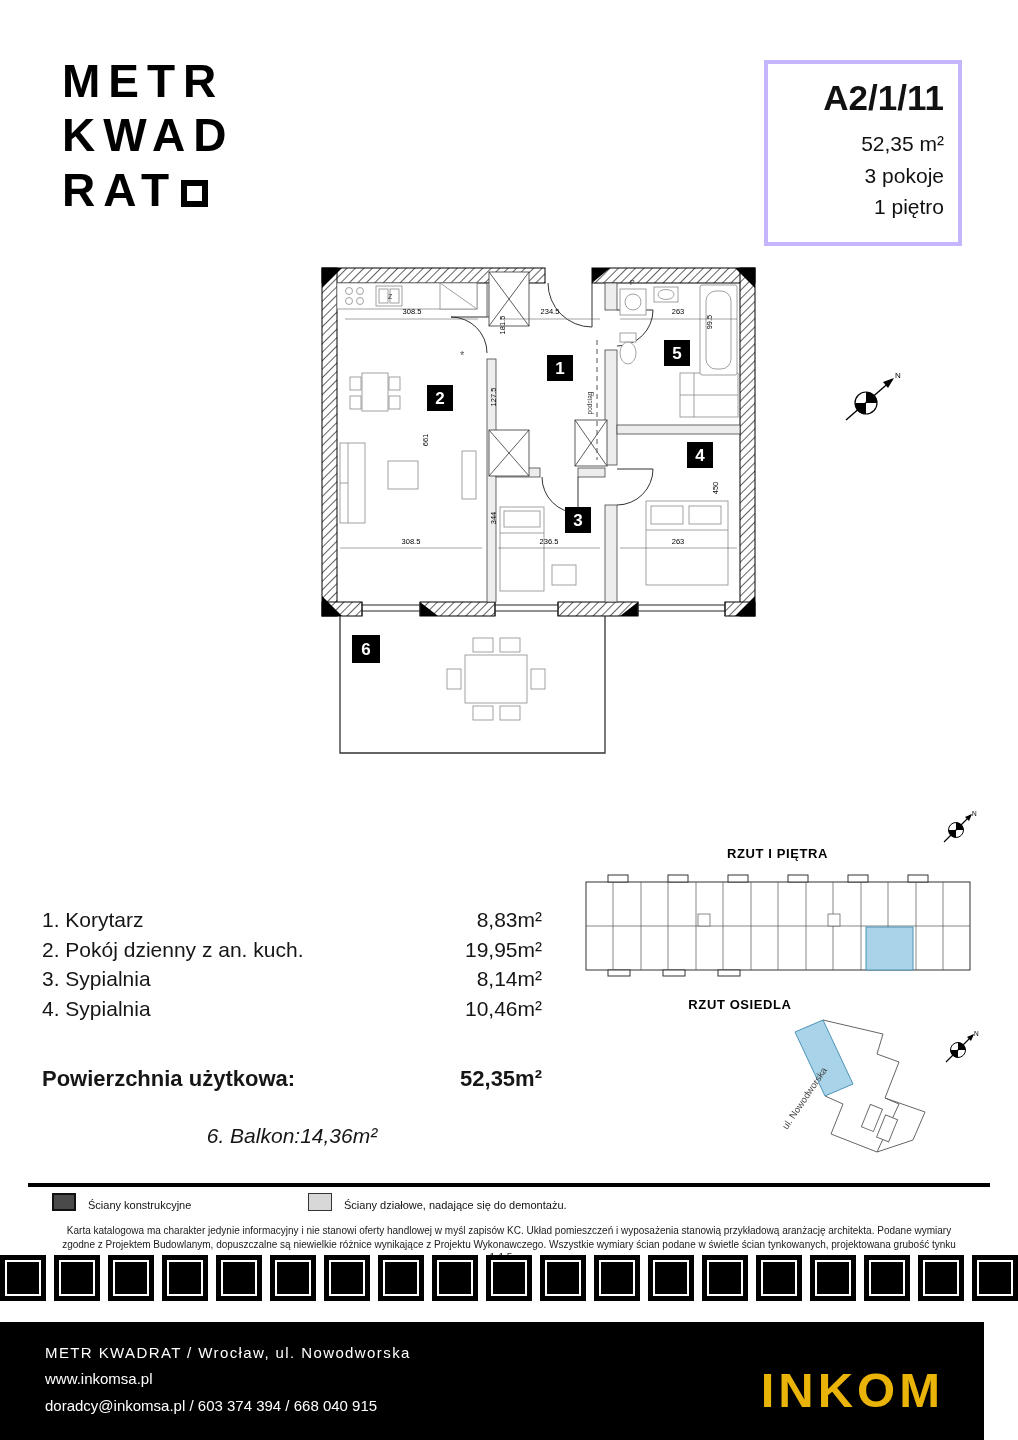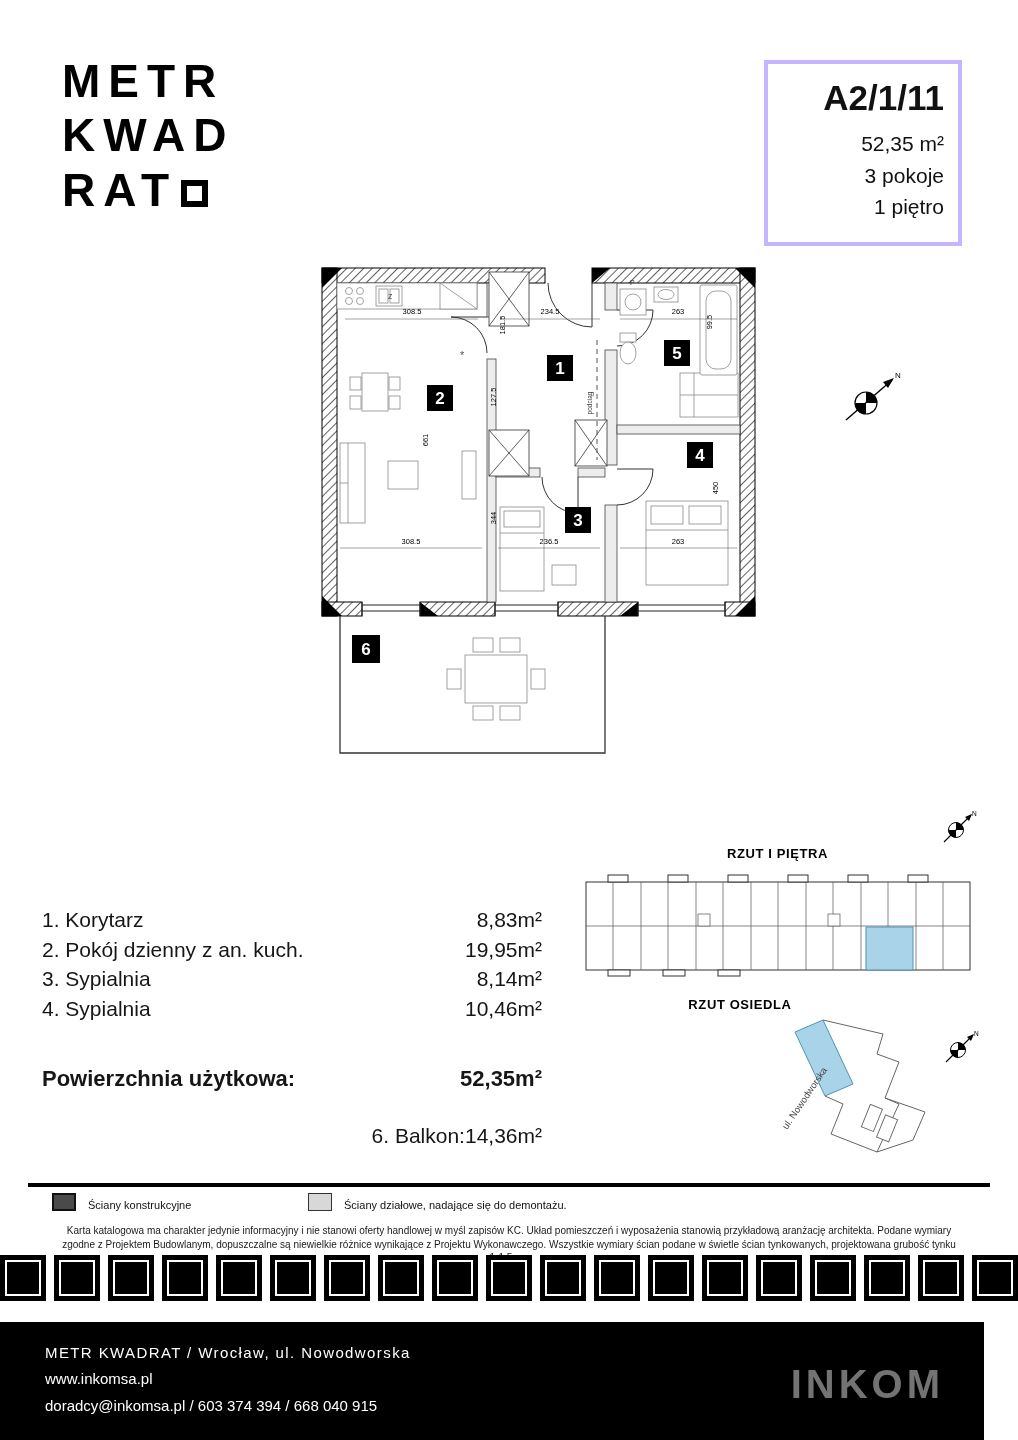--- a/index.html
+++ b/index.html
@@ -22,21 +22,21 @@
   .floor-plan{position:absolute;left:300px;top:255px;width:470px;height:515px;}
   .floor-plan text{font-family:"Liberation Sans",sans-serif;}
   .compass-big{position:absolute;left:838px;top:368px;width:64px;height:64px;}
   .compass-sm1{position:absolute;left:938px;top:808px;width:40px;height:40px;}
   .compass-sm2{position:absolute;left:940px;top:1028px;width:40px;height:40px;}
 
   
   .room-list{position:absolute;left:42px;top:905px;width:500px;font-size:21px;color:#161616;}
   .room-row{display:flex;justify-content:space-between;line-height:29.5px;}
   .total-row{display:flex;justify-content:space-between;margin-top:41px;font-weight:700;font-size:22px;line-height:30px;}
-  .balcony-row{display:flex;justify-content:flex-end;margin-top:27px;line-height:30px;}
+  .balcony-row{display:flex;justify-content:center;margin-top:27px;line-height:30px;font-style:italic;}
 
   
   .plan-title{position:absolute;font-weight:700;font-size:13px;letter-spacing:.6px;text-align:center;color:#000;}
   .floor-title{left:580px;top:846px;width:395px;}
   .estate-title{left:585px;top:997px;width:310px;}
   .mini-floor{position:absolute;left:578px;top:862px;width:400px;height:125px;}
   .estate{position:absolute;left:765px;top:1012px;width:205px;height:168px;}
 
   
   .rule{position:absolute;left:28px;top:1183px;width:962px;height:4px;background:#000;}
@@ -51,21 +51,21 @@
 
   
   .filmstrip{position:absolute;left:0;top:1255px;width:1018px;height:46px;display:flex;gap:8px;overflow:hidden;}
   .film-sq{position:relative;flex:0 0 46px;height:46px;background:#000;}
   .film-sq::after{content:"";position:absolute;left:5px;top:5px;right:5px;bottom:5px;border:2px solid #fff;}
 
   
   .footer{position:absolute;left:0;top:1322px;width:984px;height:118px;background:#000;color:#fff;}
   .footer-lines{position:absolute;left:45px;top:18px;font-size:15px;line-height:1.75;}
   .footer-line1{letter-spacing:1.4px;}
-  .brand{position:absolute;right:40px;top:40px;font-size:40px;font-weight:700;letter-spacing:4px;color:#737373;}
+  .brand{position:absolute;right:40px;top:40px;font-size:49px;font-weight:700;letter-spacing:4px;color:#eab308;}
 </style>
 </head>
 <body>
 
 <div class="page">
 
   <div class="logo">
     <div>METR</div>
     <div>KWAD</div>
     <div><span>RAT</span><span class="sq"></span></div>

